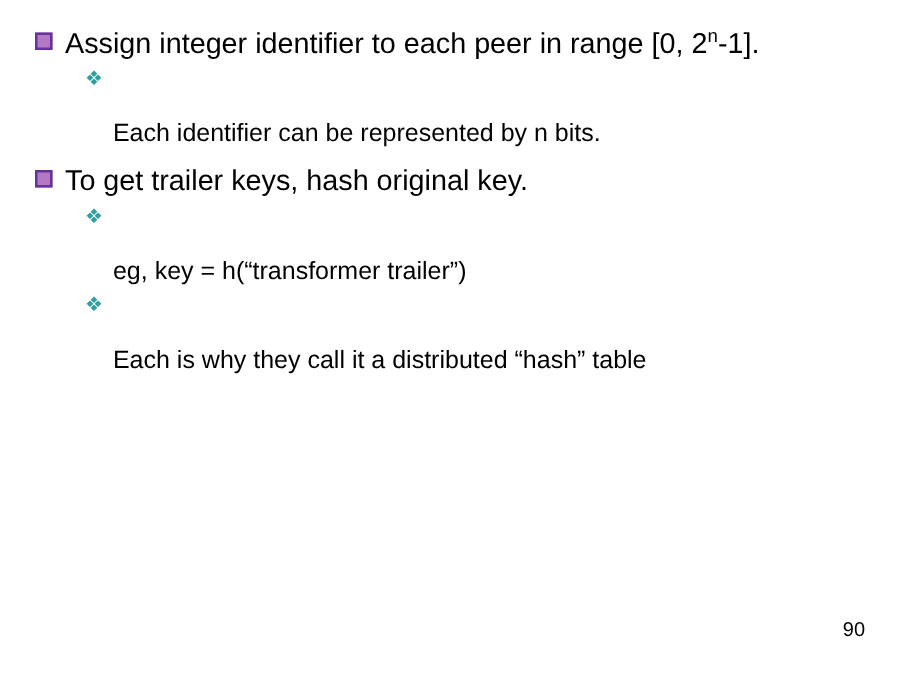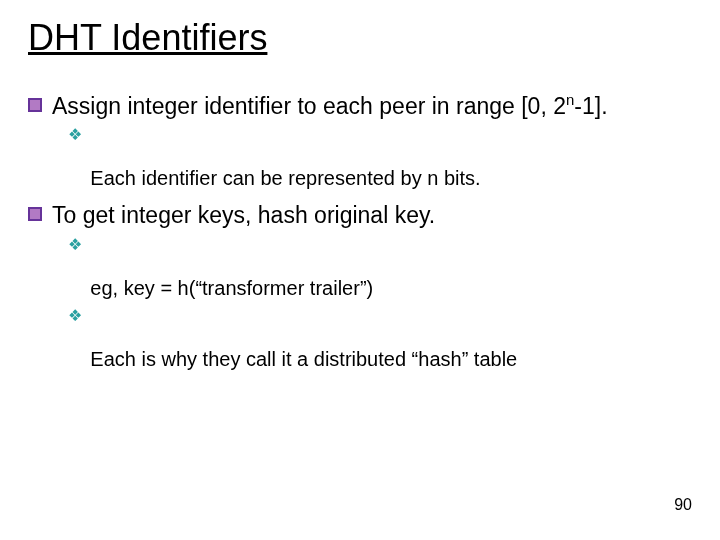--- a/index.html
+++ b/index.html
@@ -79,42 +79,41 @@
     align-items: baseline;
     gap: 22px;
   }
   .pagenum { font-size: 16px; }
 </style>
 </head>
 <body>
 
 <div class="slide">
 
-  <h1 class="title">DHT Identifiers</h1>
 
   <div class="content">
 
     <div class="lvl1">
       <div class="bullet"></div>
       <div class="text">
         <span>Assign integer identifier to each peer in range [0, 2</span><sup>n</sup><span>-1].</span>
       </div>
     </div>
 
     <div class="lvl2-group">
       <div class="lvl2">
         <div class="diamond">❖</div>
         <div class="text">Each identifier can be represented by n bits.</div>
       </div>
     </div>
 
 
     <div class="lvl1">
       <div class="bullet"></div>
-      <div class="text">To get integer keys, hash original key.</div>
+      <div class="text">To get trailer keys, hash original key.</div>
     </div>
 
     <div class="lvl2-group">
       <div class="lvl2">
         <div class="diamond">❖</div>
         <div class="text">eg, key = h(“transformer trailer”)</div>
       </div>
       <div class="lvl2">
         <div class="diamond">❖</div>
         <div class="text">Each is why they call it a distributed “hash” table</div>

